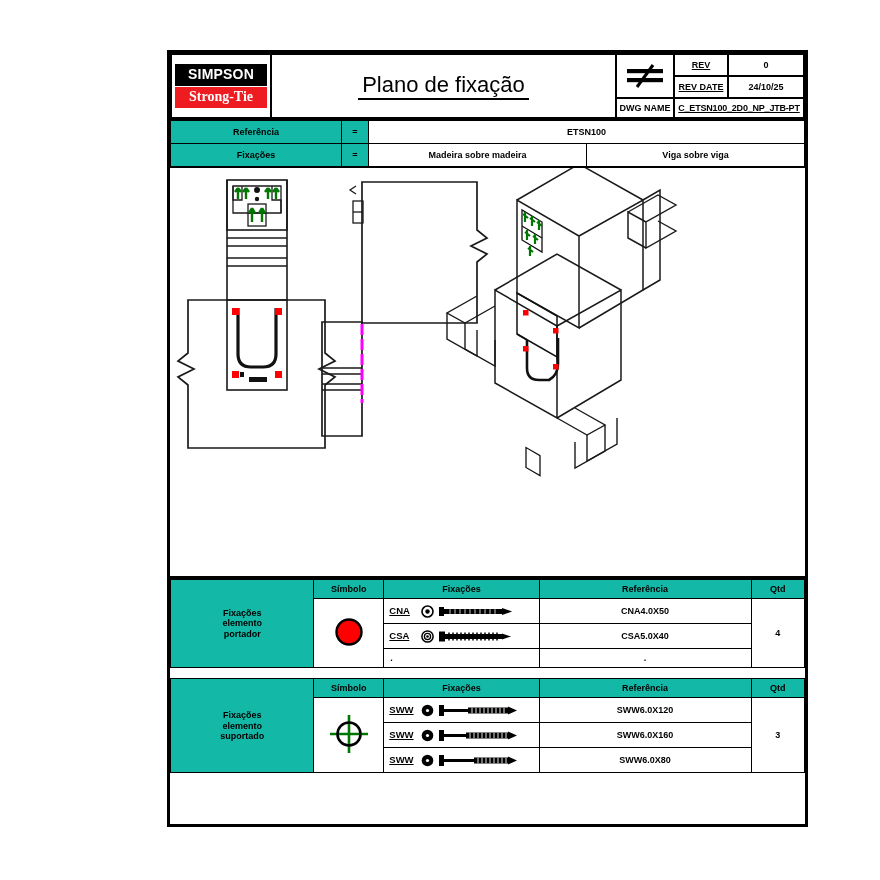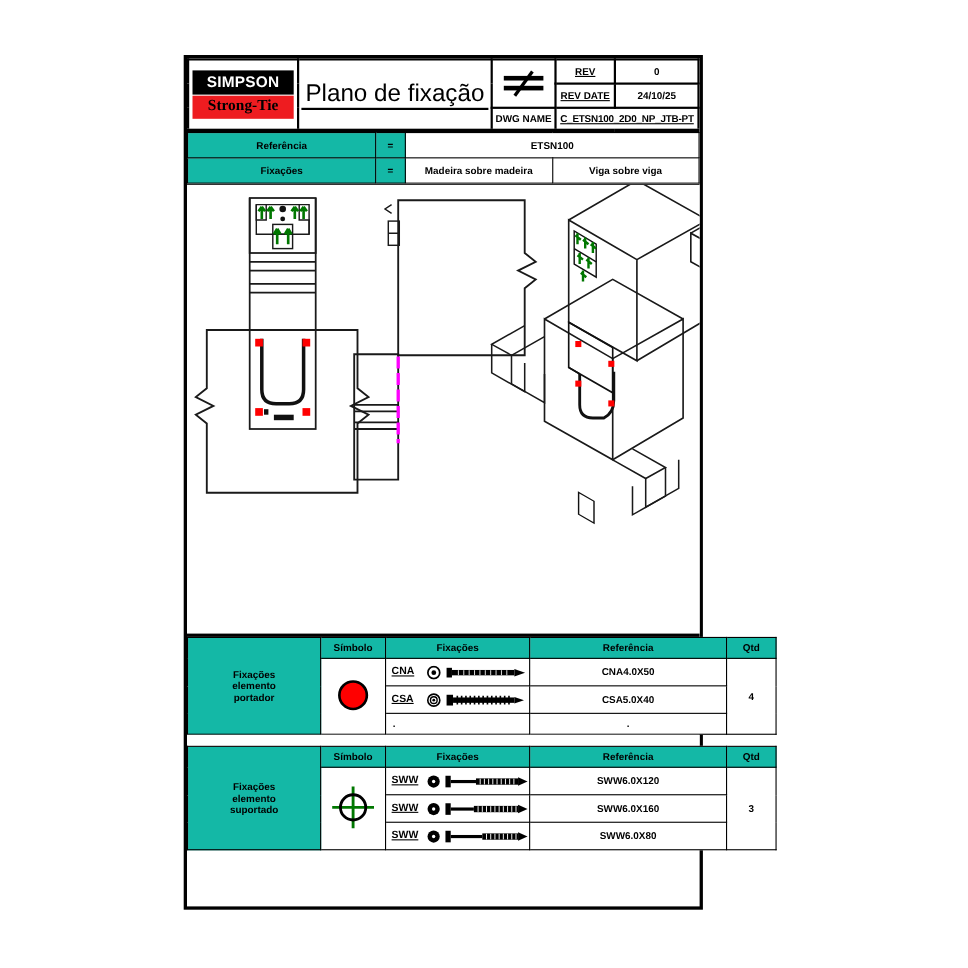--- a/index.html
+++ b/index.html
@@ -13,21 +13,21 @@
     font-family: "Liberation Sans", sans-serif;
     position: relative;
     overflow: hidden;
   }
 
   
   #sheet {
     position: absolute;
     left: 167px;
     top: 50px;
-    width: 472px;
+    width: 641px;
     height: 777px;
     border: 3px solid #000;
     box-sizing: border-box;
     background: #fff;
   }
 
   
   .tbl {
     border-collapse: collapse;
     table-layout: fixed;
@@ -67,21 +67,21 @@
     color: #fff;
     font-size: 14px;
     font-weight: bold;
     letter-spacing: 0.2px;
     padding: 2px 3px 3px 3px;
     text-align: center;
     font-family: "Liberation Sans", sans-serif;
   }
   .logo-strongtie {
     background: #ee1c20;
-    color: #000000;
+    color: #ffffff;
     font-size: 14px;
     font-weight: bold;
     padding: 2px 3px 3px 3px;
     text-align: center;
     font-family: "Liberation Serif", serif;
     margin-top: 1px;
   }
   .plan-title {
     font-size: 22px;
     font-weight: normal;

